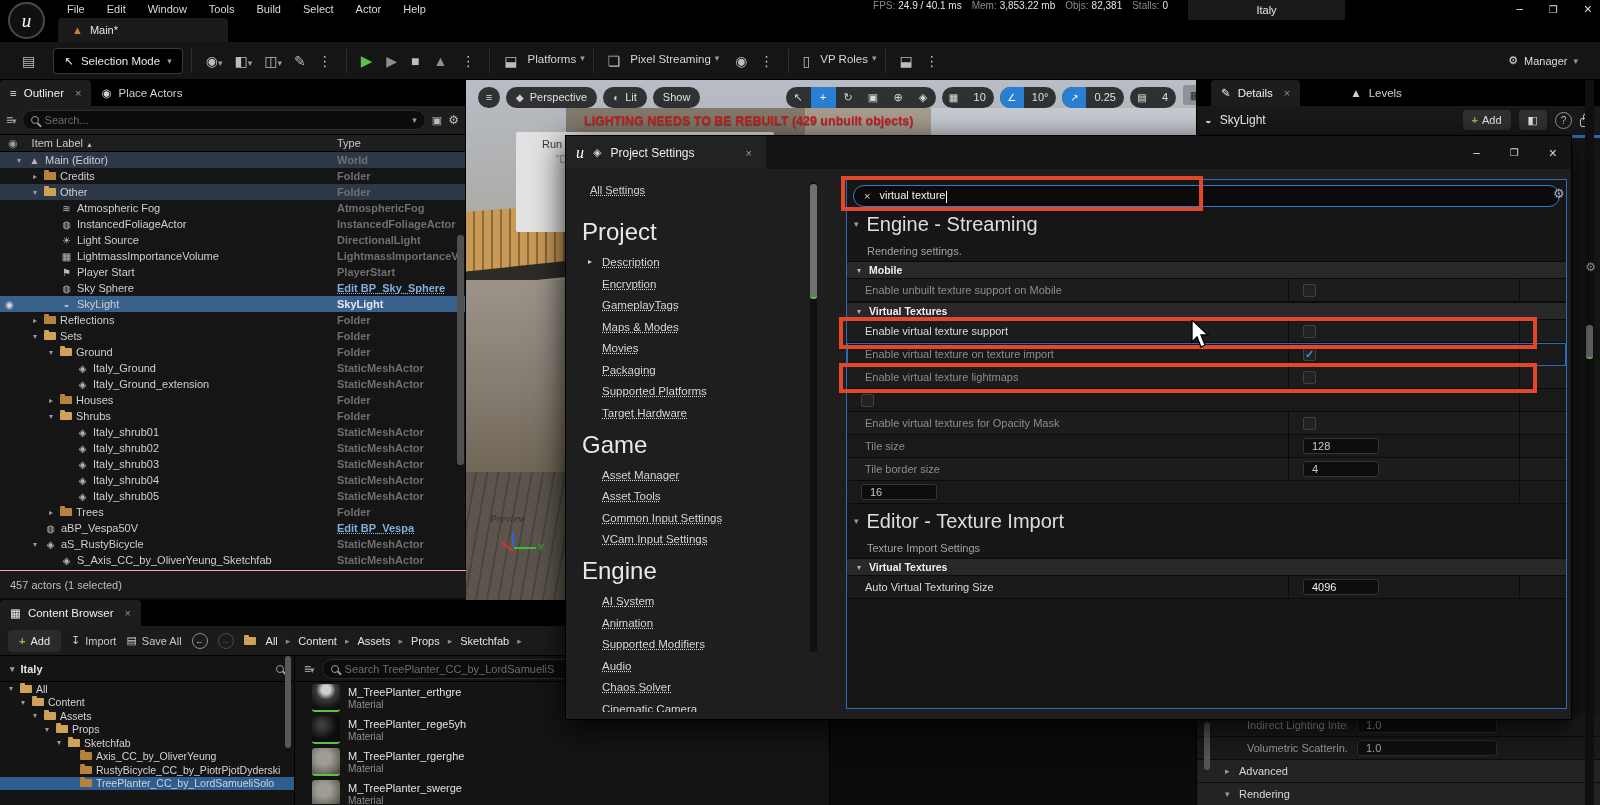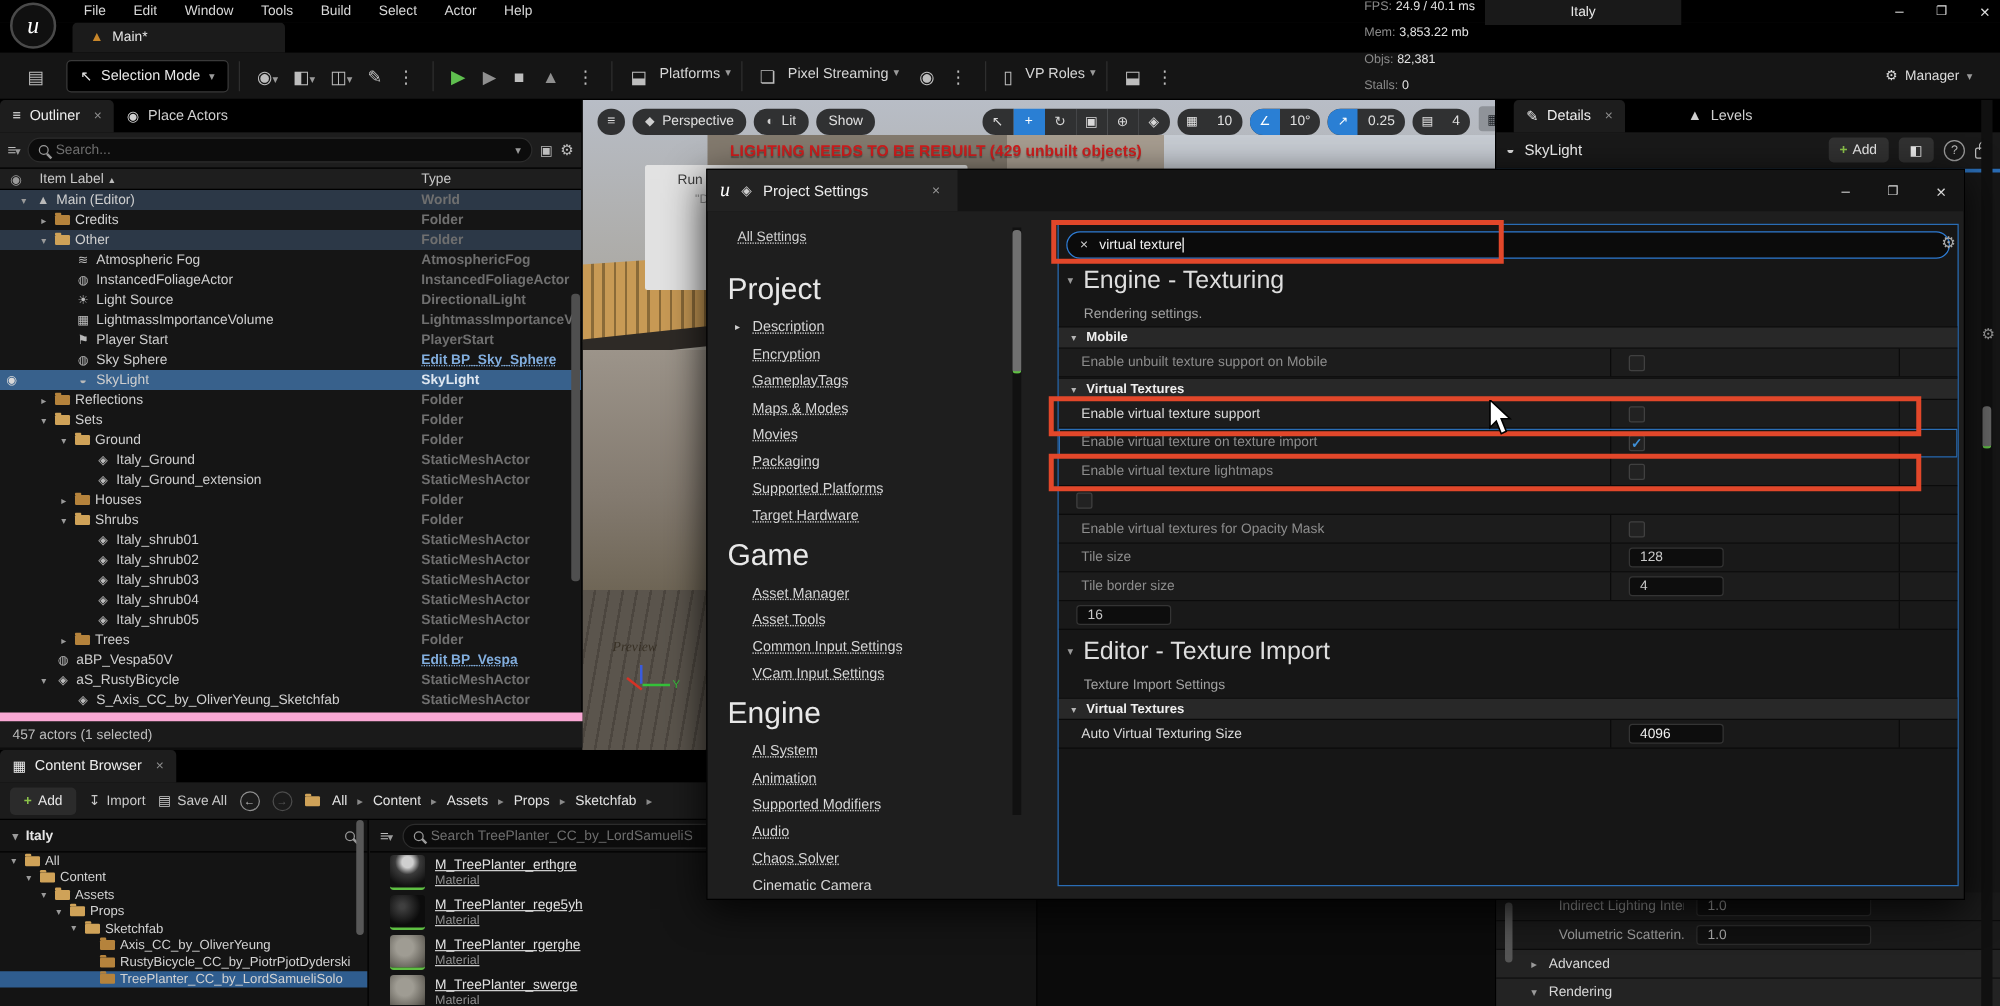--- a/index.html
+++ b/index.html
@@ -3,21 +3,21 @@
 <meta charset="utf-8">
 <style>
   *{margin:0;padding:0;box-sizing:border-box;font-family:"Liberation Sans",sans-serif;}
   html,body{background:#000;}
   #root{position:relative;width:1600px;height:805px;background:#0d0d0d;overflow:hidden;color:#ccc;font-size:11px;}
   .abs{position:absolute;}
   .r{display:flex;align-items:flex-start;}
   
   #menubar{left:0;top:0;width:1600px;height:18px;background:#000;display:flex;align-items:center;z-index:30;}
   .menu-item{padding:0 11px;color:#d8d8d8;font-size:11px;cursor:default;}
-  #stats{position:absolute;right:420px;top:0;height:18px;display:flex;align-items:flex-start;gap:10px;font-size:10px;flex-direction:column;}
+  #stats{position:absolute;right:432px;top:0;height:18px;display:flex;align-items:flex-start;gap:10px;font-size:10px;}
   .stat-k{color:#8a8a8a;} .stat-v{color:#e3e3e3;margin-left:3px;}
   #win-title{position:absolute;left:1188px;top:0;width:157px;height:20px;background:#191919;color:#e8e8e8;display:flex;align-items:center;justify-content:center;font-size:11px;}
   #win-controls{position:absolute;right:8px;top:0;height:18px;display:flex;align-items:center;gap:26px;color:#ddd;font-size:12px;}
   #ue-logo{left:8px;top:2px;width:37px;height:37px;border-radius:50%;background:#101010;border:2px solid #4a4a4a;color:#fff;display:flex;align-items:center;justify-content:center;font-family:"Liberation Serif",serif;font-size:19px;font-style:italic;z-index:40;}
   
   #tabrow{left:0;top:18px;width:1600px;height:24px;background:#000;z-index:29;}
   #main-tab{position:absolute;left:58px;top:0;width:170px;height:24px;background:#1b1b1b;border-radius:4px 4px 0 0;display:flex;align-items:center;padding-left:14px;gap:7px;color:#e6e6e6;}
   #main-tab .lvl{color:#c8862a;font-size:11px;}
   
   #toolbar{left:0;top:42px;width:1600px;height:38px;background:#151515;border-bottom:1px solid #000;display:flex;align-items:center;z-index:28;}
@@ -50,21 +50,21 @@
   .orow .typ.link{color:#82aede;text-decoration:underline dotted;}
   .orow.hl{background:#2c3847;}
   .orow.sel{background:#38618c;} .orow.sel .typ{color:#dfe7f0;}
   .oarr{width:10px;color:#9a9a9a;font-size:8px;text-align:center;flex:none;}
   .oico{width:13px;font-size:10px;color:#b9b9b9;text-align:center;flex:none;}
   .eye{position:absolute;left:5px;color:#d8d8d8;font-size:10px;}
   .fold{width:12px;height:8px;background:#b5833c;border-radius:1px;position:relative;display:inline-block;flex:none;}
   .fold:before{content:'';position:absolute;top:-2px;left:0;width:5px;height:2px;background:inherit;border-radius:1px 1px 0 0;}
   .fold.open{background:#cfa258;}
   #outl-scroll{position:absolute;right:1px;top:155px;width:7px;height:230px;background:#4f4f4f;border-radius:3px;}
-  #outl-status{left:0;top:570px;width:466px;height:28px;background:#1a1a1a;border-top:7px solid #f9a8d4;display:flex;align-items:center;padding-left:10px;color:#bdbdbd;z-index:10;}
+  #outl-status{left:0;top:570px;width:466px;height:28px;background:#1a1a1a;border-top:1px solid #f9a8d4;display:flex;align-items:center;padding-left:10px;color:#bdbdbd;z-index:10;}
   
   #viewport{left:466px;top:80px;width:730px;height:525px;background:linear-gradient(180deg,#b8bdc6 0%,#a8a49b 35%,#8d867c 60%,#5f5952 100%);z-index:1;overflow:hidden;}
   #vp-roof{position:absolute;left:0;top:128px;width:105px;height:62px;background:repeating-linear-gradient(90deg,#c89a55 0 7px,#8a6a38 7px 9px);transform:skewY(-4deg);}
   #vp-eave{position:absolute;left:0;top:186px;width:105px;height:16px;background:#2e2a26;transform:skewY(-6deg);}
   #vp-wall{position:absolute;left:0;top:200px;width:103px;height:196px;background:linear-gradient(180deg,#9c948a,#837a6f 60%,#6e6insp55 100%);background:linear-gradient(180deg,#9c948a,#837a6f 60%,#6e6555);}
   #vp-cobble{position:absolute;left:0;top:392px;width:103px;height:133px;background:repeating-linear-gradient(100deg,#5b554d 0 9px,#4c463f 9px 11px);}
   #vp-topstrip{position:absolute;left:100px;top:28px;width:630px;height:30px;background:linear-gradient(90deg,#837a6e 0 38%,#a79d90 38% 58%,#c7ccd3 58% 100%);}
   #vp-toolbar{position:absolute;left:0;top:4px;width:730px;height:26px;display:flex;align-items:center;z-index:6;}
   .vpill{background:rgba(18,18,18,.82);border-radius:12px;height:21px;display:flex;align-items:center;gap:6px;padding:0 10px;color:#e0e0e0;margin-right:6px;font-size:11px;}
   .vpill .ic{font-size:10px;color:#cfcfcf;}
@@ -116,21 +116,21 @@
   #cb-crumbs{display:flex;align-items:center;gap:8px;color:#e3e3e3;}
   #cb-crumbs .sep{color:#8a8a8a;font-size:9px;}
   #cb-left{position:absolute;left:0;top:56px;width:295px;height:149px;border-right:1px solid #000;}
   #cb-path{display:flex;align-items:center;height:26px;padding:0 10px;gap:6px;color:#e6e6e6;font-weight:bold;border-bottom:1px solid #000;}
   #cb-tree{position:relative;height:120px;overflow:hidden;}
   .crow{display:flex;align-items:center;height:13.5px;font-size:10.5px;color:#d2d2d2;gap:4px;white-space:nowrap;}
   .crow.sel{background:#2f5d8f;}
   #cb-lscroll{position:absolute;right:3px;top:0;width:6px;height:92px;background:#585858;border-radius:3px;}
   #cb-right{position:absolute;left:296px;top:56px;width:534px;height:149px;}
   #cb-filterrow{display:flex;align-items:center;height:26px;gap:8px;padding:0 8px;border-bottom:1px solid #000;}
-  #cb-assets{position:relative;overflow:hidden;height:122px;text-decoration:underline;}
+  #cb-assets{position:relative;overflow:hidden;height:122px;}
   .arow{display:flex;align-items:center;height:32px;gap:8px;padding-left:16px;}
   .thumb{width:28px;height:28px;border-radius:3px;position:relative;flex:none;border-bottom:2px solid #5fc043;}
   .thumb.dark{background:radial-gradient(circle at 50% 22%,#cfcfcf 0 18%,#3a3a3a 40%,#101010 80%);}
   .thumb.spots{background:radial-gradient(circle at 35% 35%,#3f3f3f 0 8%,#0c0c0c 60%),radial-gradient(circle at 65% 55%,#666 0 6%,transparent 7%);background-color:#0c0c0c;}
   .thumb.stone{background:radial-gradient(circle at 42% 38%,#9f9c93 0 30%,#6d6a62 70%,#3c3a35 100%);}
   .arow .an{color:#e2e2e2;} .arow .at{color:#8f8f8f;font-size:10px;}
   .acol{display:flex;flex-direction:column;justify-content:center;gap:1px;}
   #cb-rscroll{position:absolute;right:18px;top:8px;width:7px;height:26px;background:#9a9a9a;border-radius:3px;}
   
   #pswin{left:565px;top:135px;width:1007px;height:585px;background:#1e1e1e;border:1px solid #000;box-shadow:0 8px 30px rgba(0,0,0,.85);z-index:40;}
@@ -801,21 +801,21 @@
         <div class="thumb"></div>
       </div>
     <div id="ps-body">
       <div id="ps-search">
         <span class="x">×</span>
         <span class="val"><span>virtual texture</span><span class="caret"></span></span>
       </div>
       <div id="ps-sections">
           <div class="sec-head">
             <span class="a">▾</span>
-            <span class="t">Engine - Texturing</span>
+            <span class="t">Engine - Streaming</span>
           </div>
           <div class="sec-sub">Rendering settings.</div>
           <div class="grp-bar">
             <span class="a">▾</span>
             <span class="t">Mobile</span>
           </div>
           <div class="srow">
             <div class="sl">Enable unbuilt texture support on Mobile</div>
             <div class="sc">
               <div class="cbx"></div>

